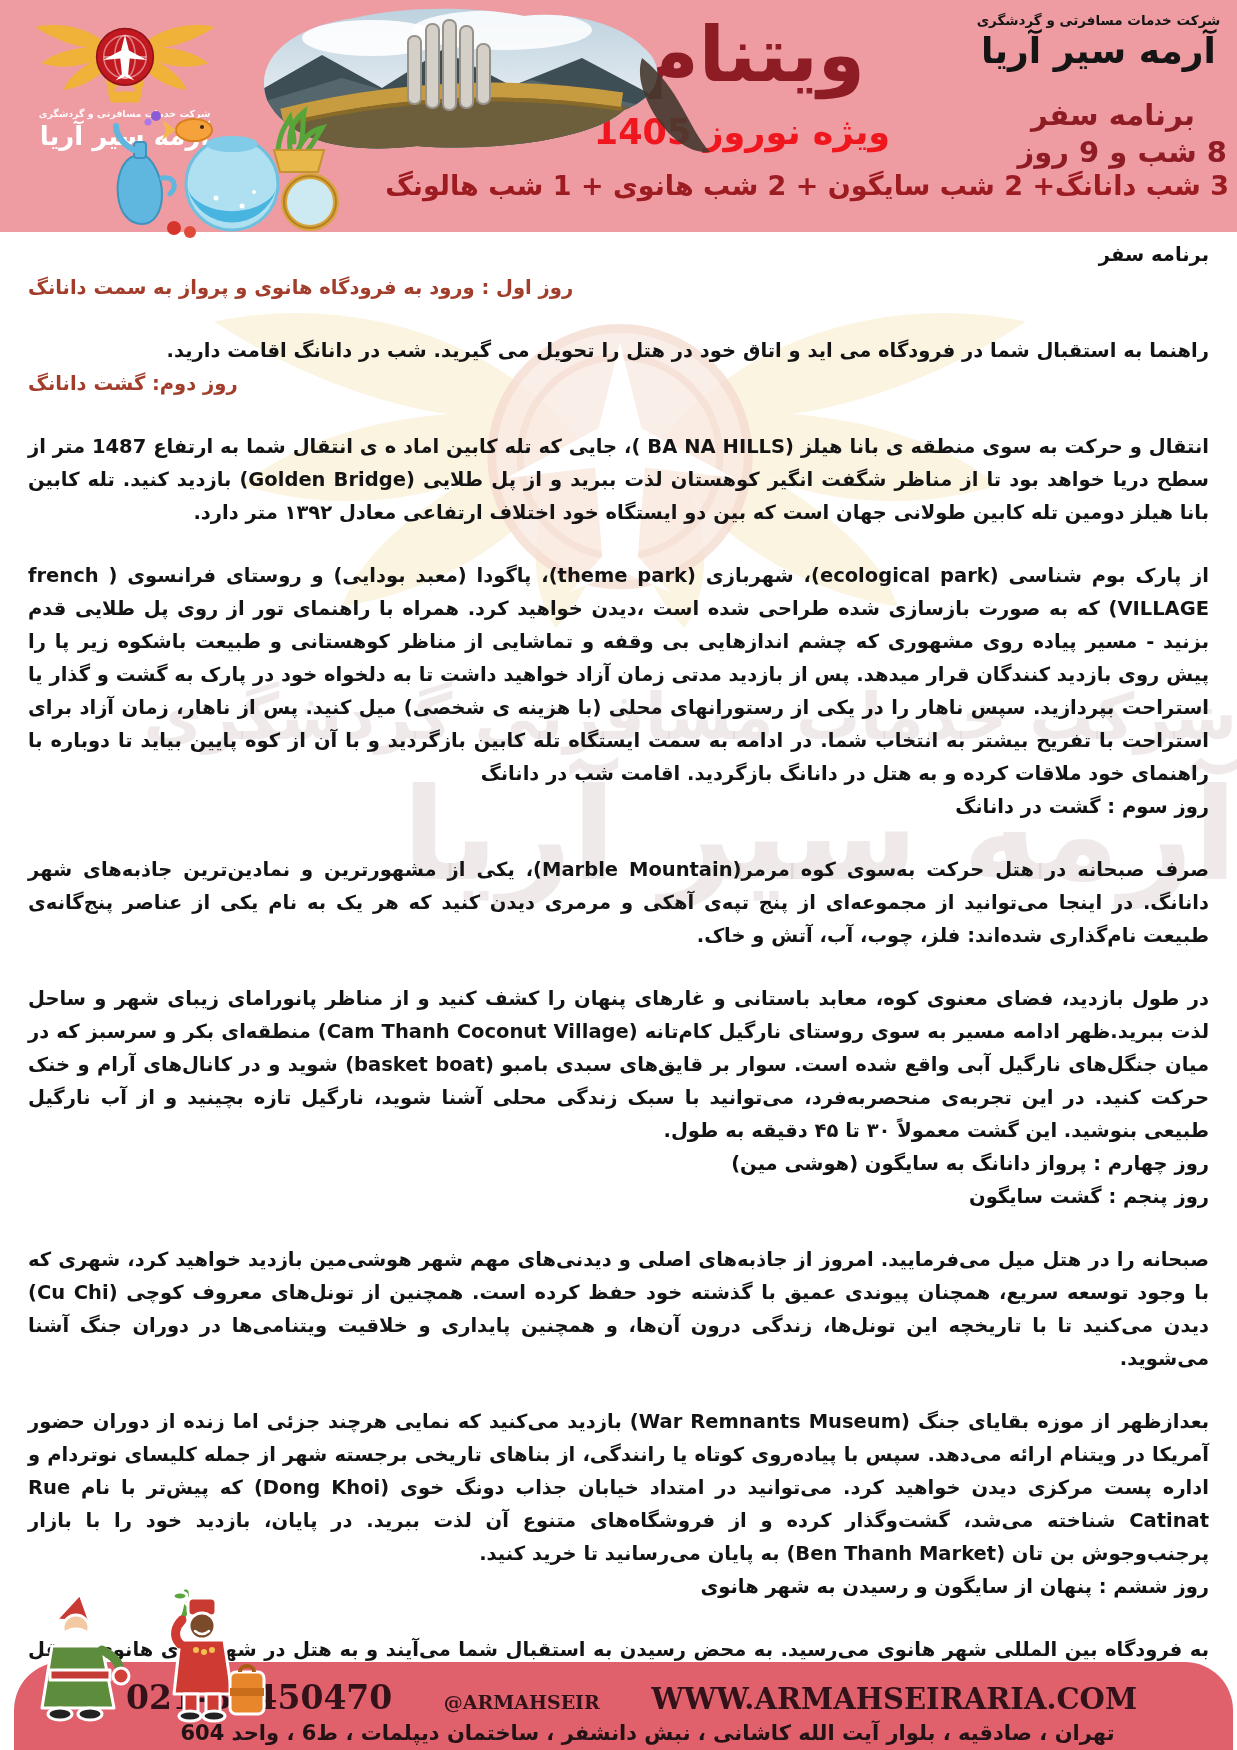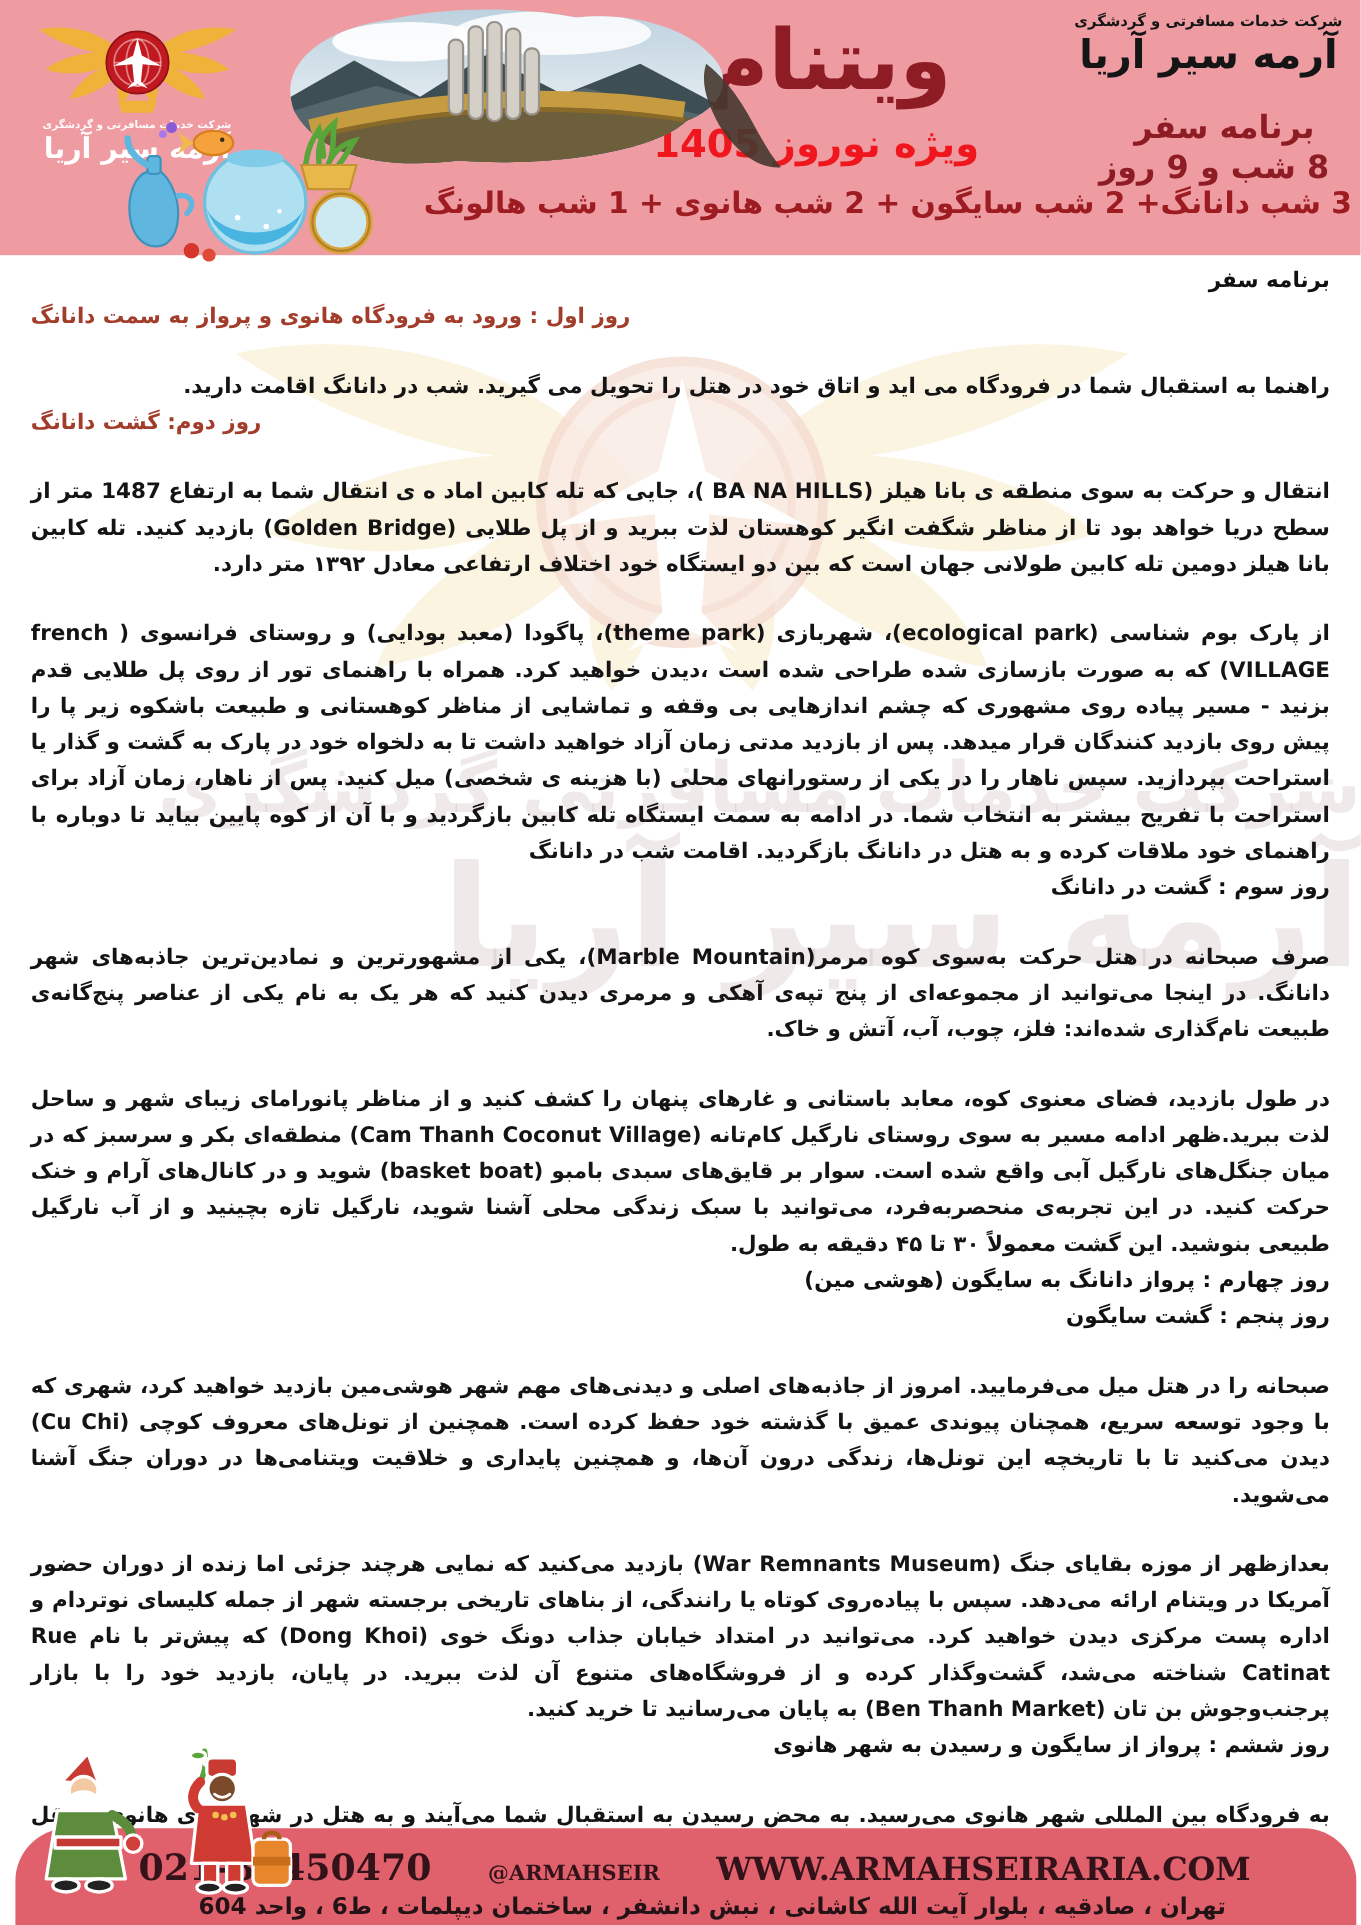--- a/index.html
+++ b/index.html
@@ -17,21 +17,21 @@
   .haftsin{position:absolute;left:82px;top:86px;width:265px;height:152px;z-index:2;}
   .brand-right{position:absolute;right:6px;top:12px;width:265px;text-align:center;color:#151515;}
   .brand-tagline{font-size:13.5px;font-weight:bold;}
   .brand-name{font-size:36px;font-weight:bold;letter-spacing:3px;margin-top:2px;}
   .page-title{position:absolute;left:606px;top:10px;width:296px;text-align:center;
     font-size:76px;font-weight:bold;color:#8e1c25;}
   .page-subtitle{position:absolute;left:586px;top:112px;width:312px;text-align:center;
     font-size:35px;font-weight:bold;color:#f0161e;}
   .program-label{position:absolute;right:10px;top:98px;width:228px;text-align:center;
     font-size:29px;font-weight:bold;color:#8e1c25;}
-  .duration{position:absolute;right:10px;top:135px;width:228px;text-align:left;
+  .duration{position:absolute;right:10px;top:135px;width:228px;text-align:right;
     font-size:29px;font-weight:bold;color:#8e1c25;}
   .route-line{position:absolute;right:8px;top:170px;white-space:nowrap;
     font-size:27px;font-weight:bold;color:#9c1c22;}
   
   .wm-emblem{position:absolute;left:130px;top:236px;width:980px;height:470px;z-index:0;opacity:.55;}
   .wm-text{position:absolute;left:0;right:0;top:680px;z-index:0;text-align:right;
     color:rgba(120,85,70,.12);font-weight:bold;}
   .wm-line1{font-size:64px;}
   .wm-line2{font-size:128px;letter-spacing:10px;margin-top:6px;}
   
@@ -179,21 +179,21 @@
   <div class="b-accent">روز دوم: گشت دانانگ</div>
   <div class="b-para">انتقال و حرکت به سوی منطقه ی بانا هیلز (BA NA HILLS )، جایی که تله کابین اماد ه ی انتقال شما به ارتفاع 1487 متر از سطح دریا خواهد بود تا از مناظر شگفت انگیر کوهستان لذت ببرید و از پل طلایی (Golden Bridge) بازدید کنید. تله کابین بانا هیلز دومین تله کابین طولانی جهان است که بین دو ایستگاه خود اختلاف ارتفاعی معادل ۱۳۹۲ متر دارد.</div>
   <div class="b-para">از پارک بوم شناسی (ecological park)، شهربازی (theme park)، پاگودا (معبد بودایی) و روستای فرانسوی ( french VILLAGE) که به صورت بازسازی شده طراحی شده است ،دیدن خواهید کرد. همراه با راهنمای تور از روی پل طلایی قدم بزنید - مسیر پیاده روی مشهوری که چشم اندازهایی بی وقفه و تماشایی از مناظر کوهستانی و طبیعت باشکوه زیر پا را پیش روی بازدید کنندگان قرار میدهد. پس از بازدید مدتی زمان آزاد خواهید داشت تا به دلخواه خود در پارک به گشت و گذار یا استراحت بپردازید. سپس ناهار را در یکی از رستورانهای محلی (با هزینه ی شخصی) میل کنید. پس از ناهار، زمان آزاد برای استراحت با تفریح بیشتر به انتخاب شما. در ادامه به سمت ایستگاه تله کابین بازگردید و با آن از کوه پایین بیاید تا دوباره با راهنمای خود ملاقات کرده و به هتل در دانانگ بازگردید. اقامت شب در دانانگ</div>
   <div class="b-head">روز سوم : گشت در دانانگ</div>
   <div class="b-para">صرف صبحانه در هتل حرکت به‌سوی کوه مرمر(Marble Mountain)، یکی از مشهورترین و نمادین‌ترین جاذبه‌های شهر دانانگ. در اینجا می‌توانید از مجموعه‌ای از پنج تپه‌ی آهکی و مرمری دیدن کنید که هر یک به نام یکی از عناصر پنج‌گانه‌ی طبیعت نام‌گذاری شده‌اند: فلز، چوب، آب، آتش و خاک.</div>
   <div class="b-para">در طول بازدید، فضای معنوی کوه، معابد باستانی و غارهای پنهان را کشف کنید و از مناظر پانورامای زیبای شهر و ساحل لذت ببرید.ظهر ادامه مسیر به سوی روستای نارگیل کام‌تانه (Cam Thanh Coconut Village) منطقه‌ای بکر و سرسبز که در میان جنگل‌های نارگیل آبی واقع شده است. سوار بر قایق‌های سبدی بامبو (basket boat) شوید و در کانال‌های آرام و خنک حرکت کنید. در این تجربه‌ی منحصربه‌فرد، می‌توانید با سبک زندگی محلی آشنا شوید، نارگیل تازه بچینید و از آب نارگیل طبیعی بنوشید. این گشت معمولاً ۳۰ تا ۴۵ دقیقه به طول.</div>
   <div class="b-head">روز چهارم : پرواز دانانگ به سایگون (هوشی مین)</div>
   <div class="b-head">روز پنجم : گشت سایگون</div>
   <div class="b-para">صبحانه را در هتل میل می‌فرمایید. امروز از جاذبه‌های اصلی و دیدنی‌های مهم شهر هوشی‌مین بازدید خواهید کرد، شهری که با وجود توسعه سریع، همچنان پیوندی عمیق با گذشته خود حفظ کرده است. همچنین از تونل‌های معروف کوچی (Cu Chi) دیدن می‌کنید تا با تاریخچه این تونل‌ها، زندگی درون آن‌ها، و همچنین پایداری و خلاقیت ویتنامی‌ها در دوران جنگ آشنا می‌شوید.</div>
   <div class="b-para">بعدازظهر از موزه بقایای جنگ (War Remnants Museum) بازدید می‌کنید که نمایی هرچند جزئی اما زنده از دوران حضور آمریکا در ویتنام ارائه می‌دهد. سپس با پیاده‌روی کوتاه یا رانندگی، از بناهای تاریخی برجسته شهر از جمله کلیسای نوتردام و اداره پست مرکزی دیدن خواهید کرد. می‌توانید در امتداد خیابان جذاب دونگ خوی (Dong Khoi) که پیش‌تر با نام Rue Catinat شناخته می‌شد، گشت‌وگذار کرده و از فروشگاه‌های متنوع آن لذت ببرید. در پایان، بازدید خود را با بازار پرجنب‌وجوش بن تان (Ben Thanh Market) به پایان می‌رسانید تا خرید کنید.</div>
-  <div class="b-head">روز ششم : پرواز از سایگون و رسیدن به شهر هانوی</div>
+  <div class="b-head">روز ششم : پنهان از سایگون و رسیدن به شهر هانوی</div>
   <div class="b-para">به فرودگاه بین المللی شهر هانوی می‌رسید. به محض رسیدن به استقبال شما می‌آیند و به هتل در شهرزیبای هانوی منتقل می‌شوید. شب را در هتل سپری می‌کنید.</div>
 </div>
 
 <svg class="characters" viewBox="0 0 245 140">
 
   <g stroke="#ffffff" stroke-width="3" stroke-linejoin="round">
     <path d="M28 32 L52 6 L62 34 Z" fill="#c93a33"></path>
     <circle cx="48" cy="40" r="13" fill="#f2c9a2"></circle>
     <ellipse cx="48" cy="56" rx="17" ry="15" fill="#ffffff"></ellipse>
     <path d="M24 58 L74 58 L86 120 L14 120 Z" fill="#5c8c3c"></path>

